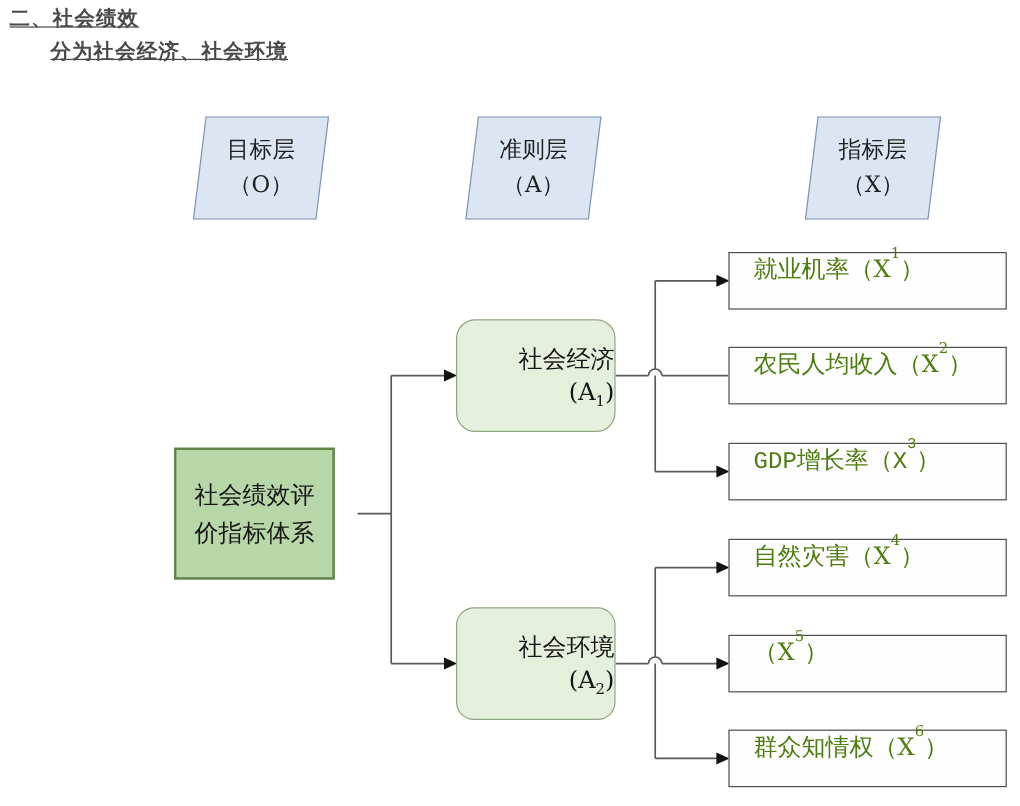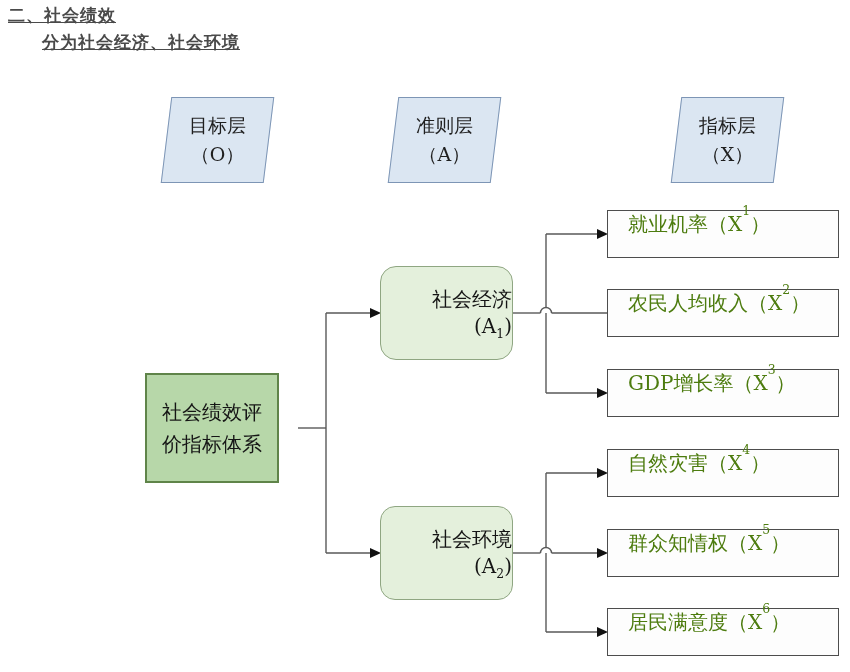--- a/index.html
+++ b/index.html
@@ -40,21 +40,21 @@
   }
   #crit-a1 { top:266px; }
   #crit-a2 { top:506px;border-radius:15px; }
 
   .ind-box {
     position:absolute; left:607px; width:232px; height:48px; box-sizing:border-box;
     background:var(--ind-fill,#fdfdfd); border:1.5px solid var(--ind-border,#4d4d4d);
     display:flex; padding-left:20px;
     font-size:20px; color:#4d7c0f; z-index:1;
   }
-  #ind-1 { top:210px; } #ind-2 { top:289px; } #ind-3 { top:369px; }
+  #ind-1 { top:210px; } #ind-2 { top:289px; } #ind-3 { top:369px;font-family:Liberation Mono, monospace; }
   #ind-4 { top:449px; } #ind-5 { top:529px; } #ind-6 { top:608px; }
 
   sub { font-size:0.62em; line-height:0; }
 </style>
 </head>
 <body>
 
 <div id="canvas">
 
   <div class="title-block page-title">二、社会绩效</div>
@@ -144,25 +144,24 @@
       <sub>3</sub>
       <span>）</span>
   </div>
   <div class="ind-box" id="ind-4">
     <span>自然灾害</span>
       <span>（X</span>
       <sub>4</sub>
       <span>）</span>
   </div>
   <div class="ind-box" id="ind-5">
-    <span>群众知情权</span>
       <span>（X</span>
       <sub>5</sub>
       <span>）</span>
   </div>
   <div class="ind-box" id="ind-6">
-    <span>居民满意度</span>
+    <span>群众知情权</span>
       <span>（X</span>
       <sub>6</sub>
       <span>）</span>
   </div>
 
 </div>
 
 </body></html>

